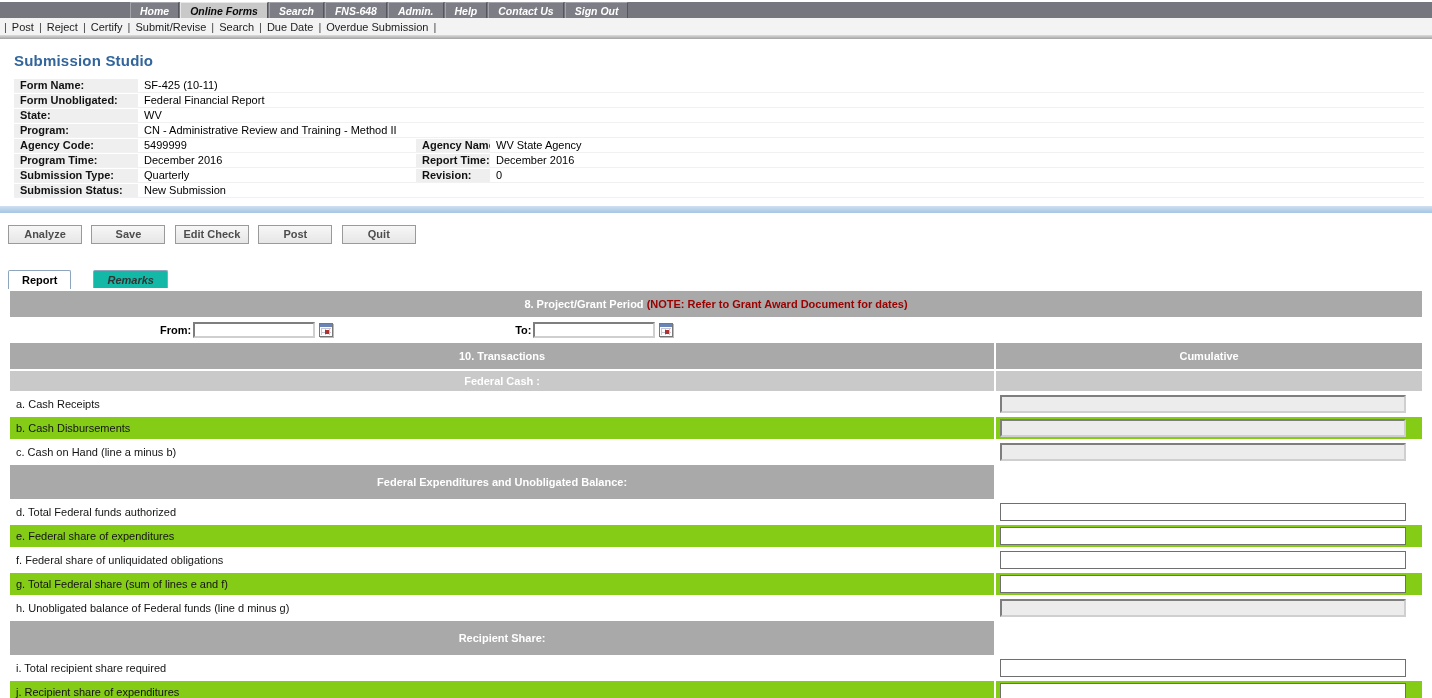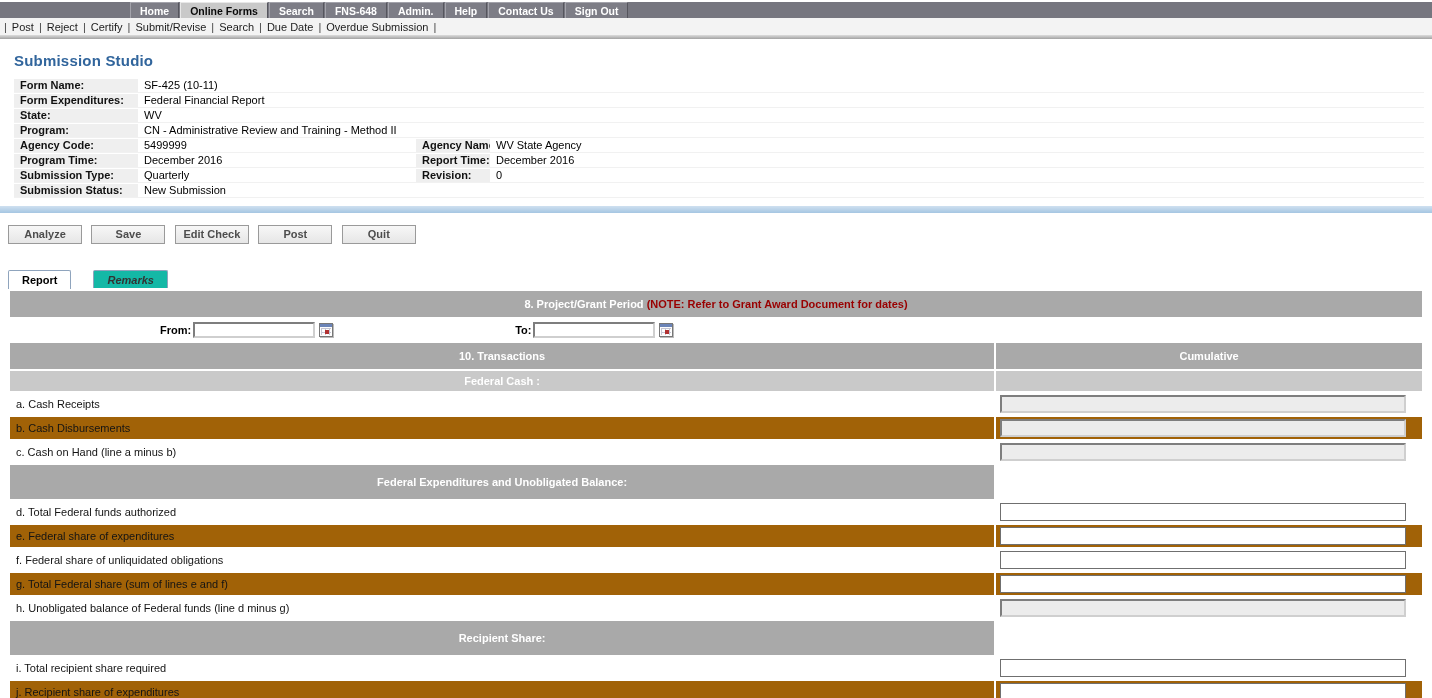--- a/index.html
+++ b/index.html
@@ -5,21 +5,21 @@
   * { margin:0; padding:0; box-sizing:border-box; }
   html,body { width:1432px; height:698px; overflow:hidden; background:#fff;
               font-family:"Liberation Sans", sans-serif; }
 
   
   .topnav { margin-top:2px; height:16px; background:#76767f; display:flex;
             align-items:stretch; padding-left:130px; }
   .topnav .tab { display:flex; align-items:center; padding:0 9px; font-size:10.5px;
                  font-weight:bold; color:#fff; background:#7d7d86; cursor:default;
                  border-left:1px solid #a3a3ab; border-right:1px solid #55555d;
-                 border-top:1px solid #a3a3ab; margin-right:1px; white-space:nowrap; }
+                 border-top:1px solid #a3a3ab; margin-right:1px; white-space:nowrap;font-style:italic; }
   .topnav .tab.active { background:#c9c9c9; color:#0a0a0a; border-top:1px solid #e8e8e8;
                         border-left:1px solid #e8e8e8; }
 
   
   .menubar { height:17px; background:#f3f3f3; display:flex; align-items:center;
              padding-left:4px; font-size:11px; color:#1c1c1c; }
   .menubar a { color:#1c1c1c; text-decoration:none; margin:0 5px; cursor:pointer; }
   .menubar .pipe { color:#444; }
   .menubar-edge { height:4px; background:linear-gradient(#dcdcdc,#a2a2a2); }
 
@@ -63,21 +63,21 @@
   td.hdr { background:#a9a9a9; color:#fff; font-weight:bold; text-align:center;
            padding:7px 13px; }
   td.subhdr { background:#a9a9a9; color:#fff; font-weight:bold; text-align:center;
               padding:11px 10px; }
   td.fedcash { background:#c9c9c9; color:#fff; font-weight:bold; text-align:center;
                padding:4px 2px; }
   .note { color:#990000; }
   td.lblcell { padding:5px 4px 5px 6px; color:#141414; white-space:nowrap;
                overflow:hidden; }
   td.valcell { padding:1px 2px; vertical-align:middle; }
-  tr.lav td { background:#a16207; }
+  tr.lav td { background:#84cc16; }
   tr.plain td { background:#fff; }
 
   input.fld { display:block; width:calc(100% - 16px); height:18px; margin:1px 2px;
               border:1px solid #6f6f6f; background:#fff; font-size:11px;
               font-family:"Liberation Sans", sans-serif; padding:0 3px; }
   input.fld.dis { border-style:solid; border-width:2px;
                   border-color:#7e7e7e #cfcfcf #cfcfcf #7e7e7e; background:#ececec; }
 
   
   .periodrow { display:flex; align-items:center; padding:3px 0; }
@@ -140,21 +140,21 @@
       <col class="c2">
       <col class="c3">
       <col class="c4">
     </colgroup>
   <tbody>
       <tr>
     <td class="lbl">Form Name:</td>
     <td colspan="3">SF-425 (10-11)</td>
   </tr>
   <tr>
-    <td class="lbl">Form Expenditures:</td>
+    <td class="lbl">Form Unobligated:</td>
     <td colspan="3">Federal Financial Report</td>
   </tr>
   <tr>
     <td class="lbl">State:</td>
     <td colspan="3">WV</td>
   </tr>
   <tr>
     <td class="lbl">Program:</td>
     <td colspan="3">CN - Administrative Review and Training - Method II</td>
   </tr>

